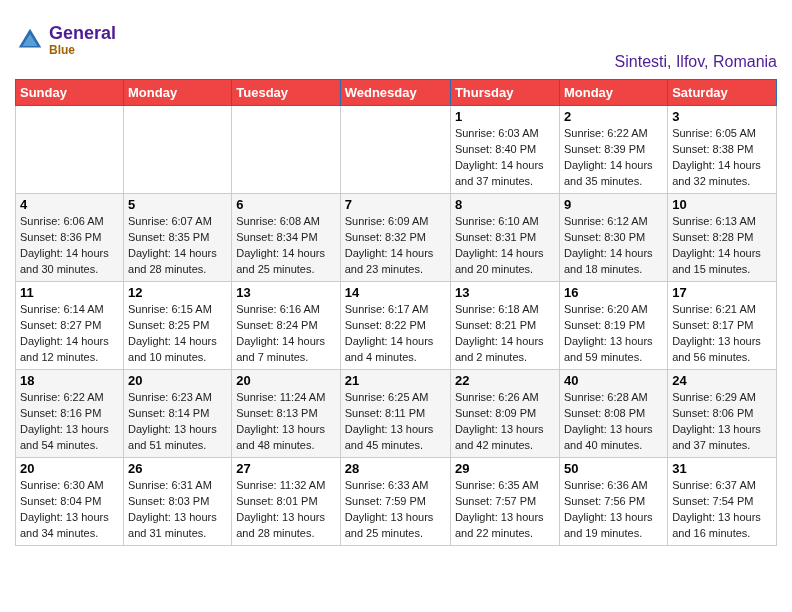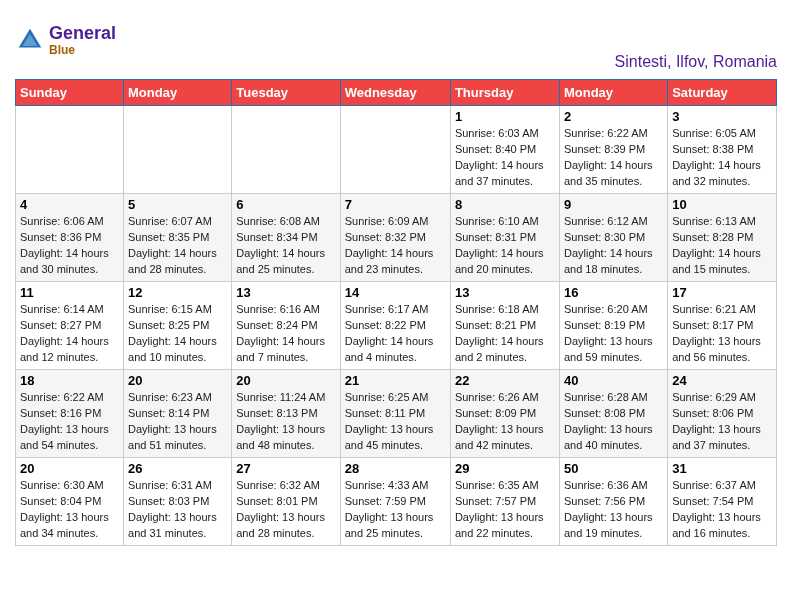--- a/index.html
+++ b/index.html
@@ -321,28 +321,28 @@
           </td>
           <td>
             <span class="day-num">26</span>
             <div class="day-info">Sunrise: 6:31 AM
 Sunset: 8:03 PM
 Daylight: 13 hours
 and 31 minutes.</div>
           </td>
           <td>
             <span class="day-num">27</span>
-            <div class="day-info">Sunrise: 6:32 AM
+            <div class="day-info">Sunrise: 11:32 AM
 Sunset: 8:01 PM
 Daylight: 13 hours
 and 28 minutes.</div>
           </td>
           <td>
             <span class="day-num">28</span>
-            <div class="day-info">Sunrise: 4:33 AM
+            <div class="day-info">Sunrise: 6:33 AM
 Sunset: 7:59 PM
 Daylight: 13 hours
 and 25 minutes.</div>
           </td>
           <td>
             <span class="day-num">29</span>
             <div class="day-info">Sunrise: 6:35 AM
 Sunset: 7:57 PM
 Daylight: 13 hours
 and 22 minutes.</div>

